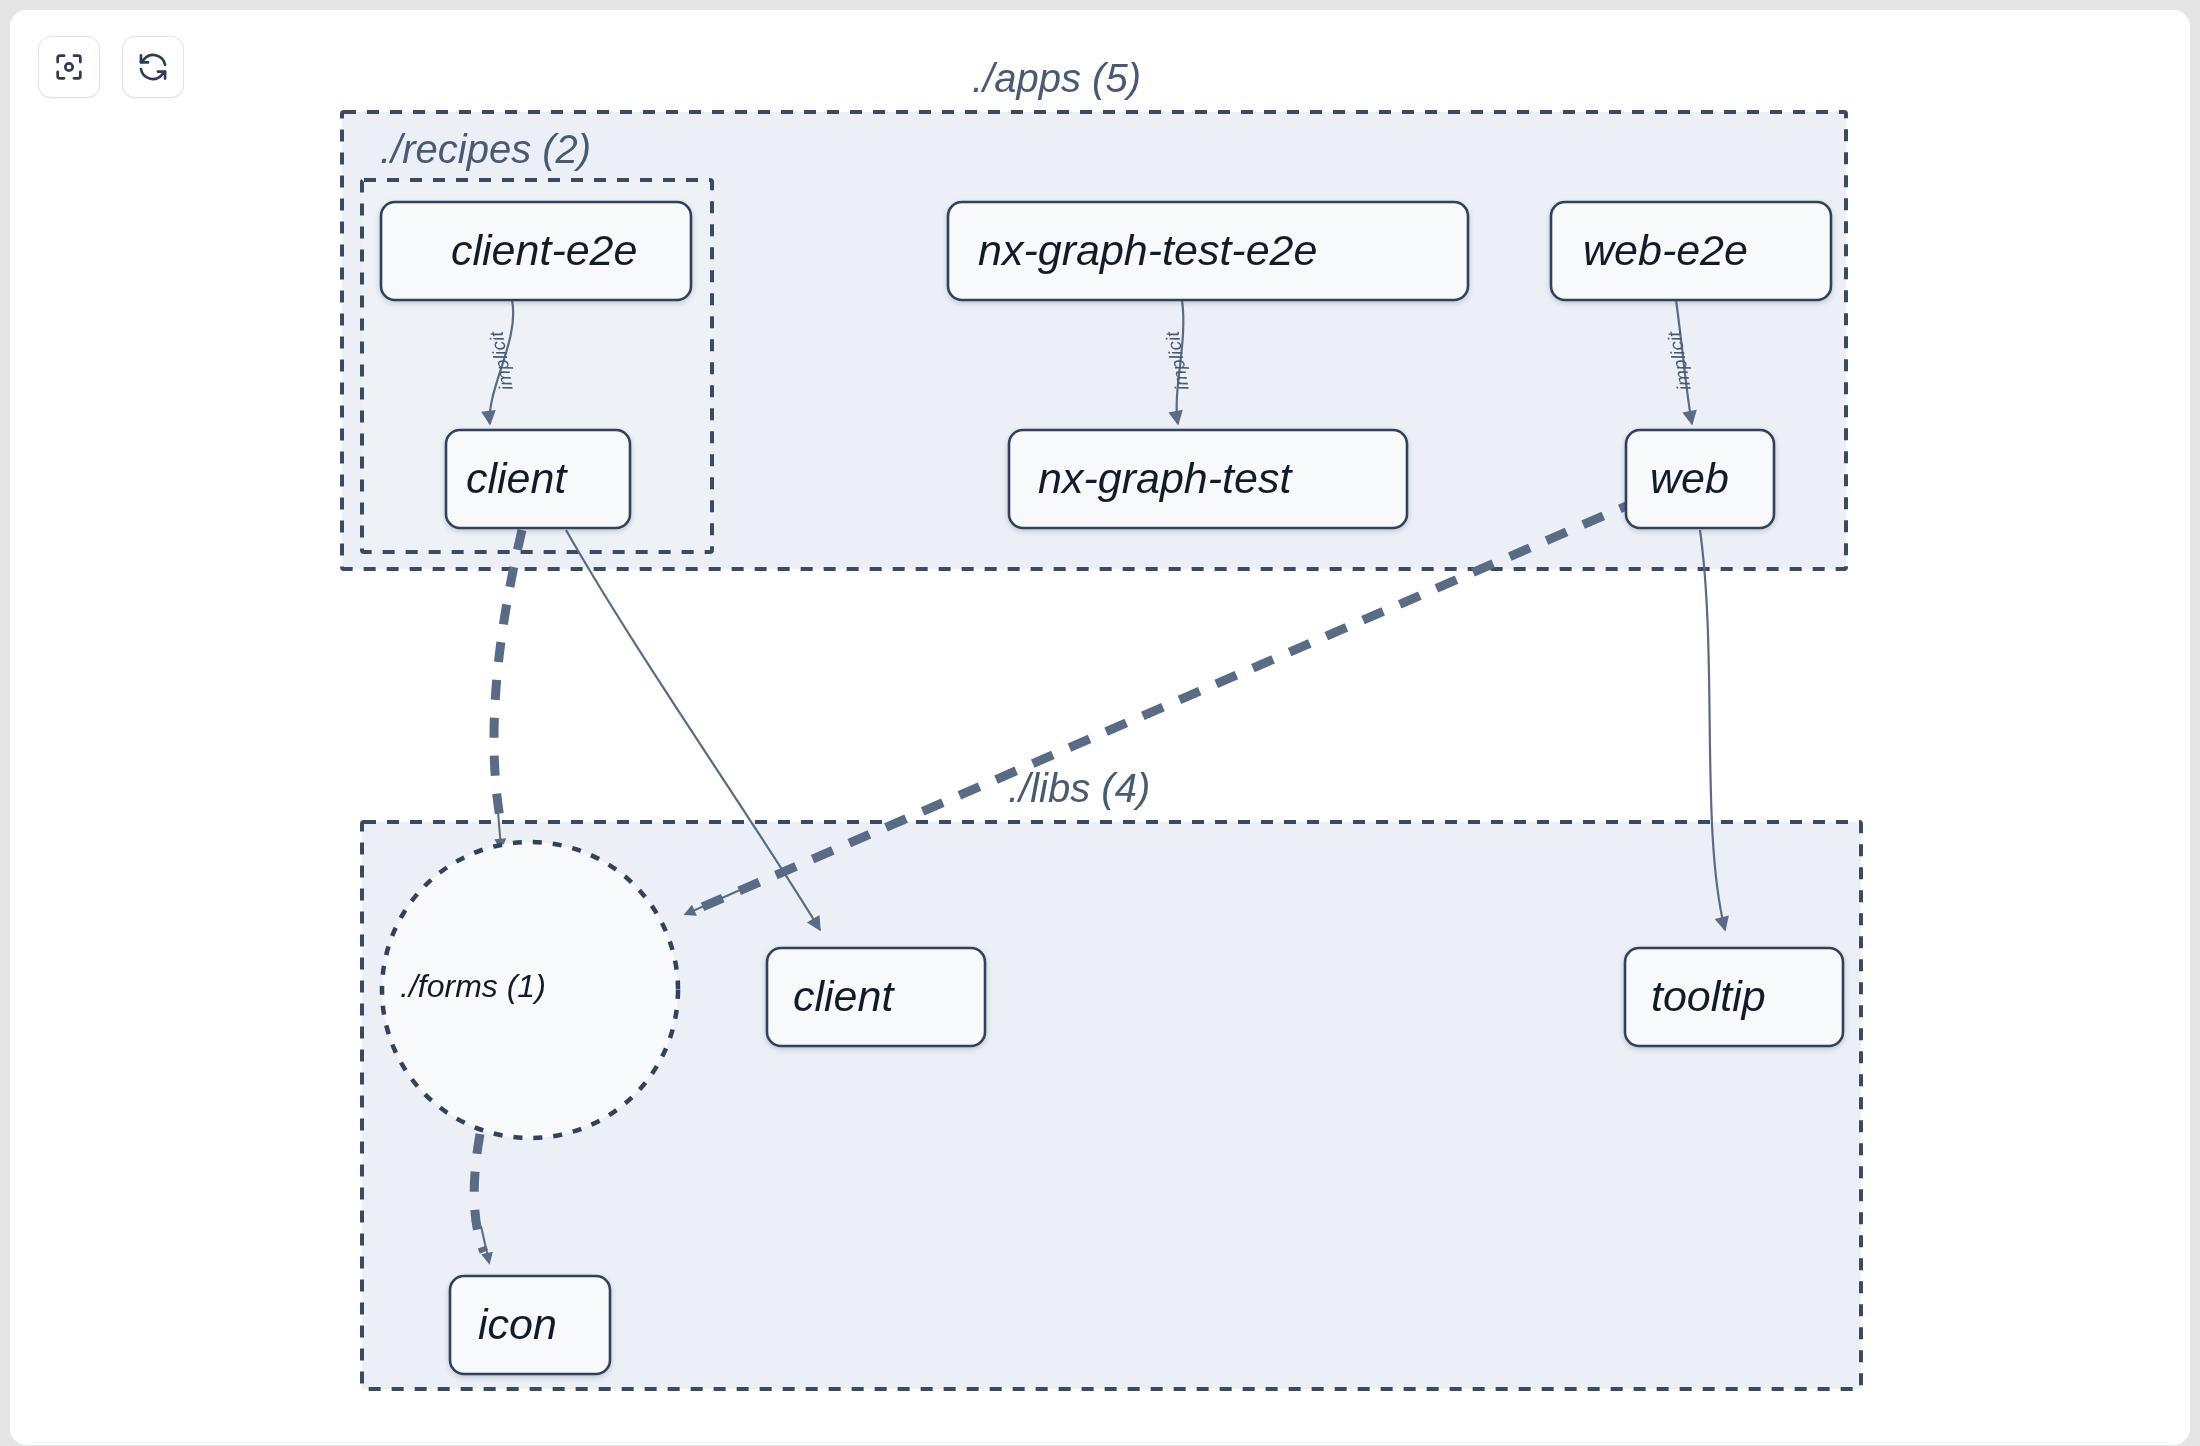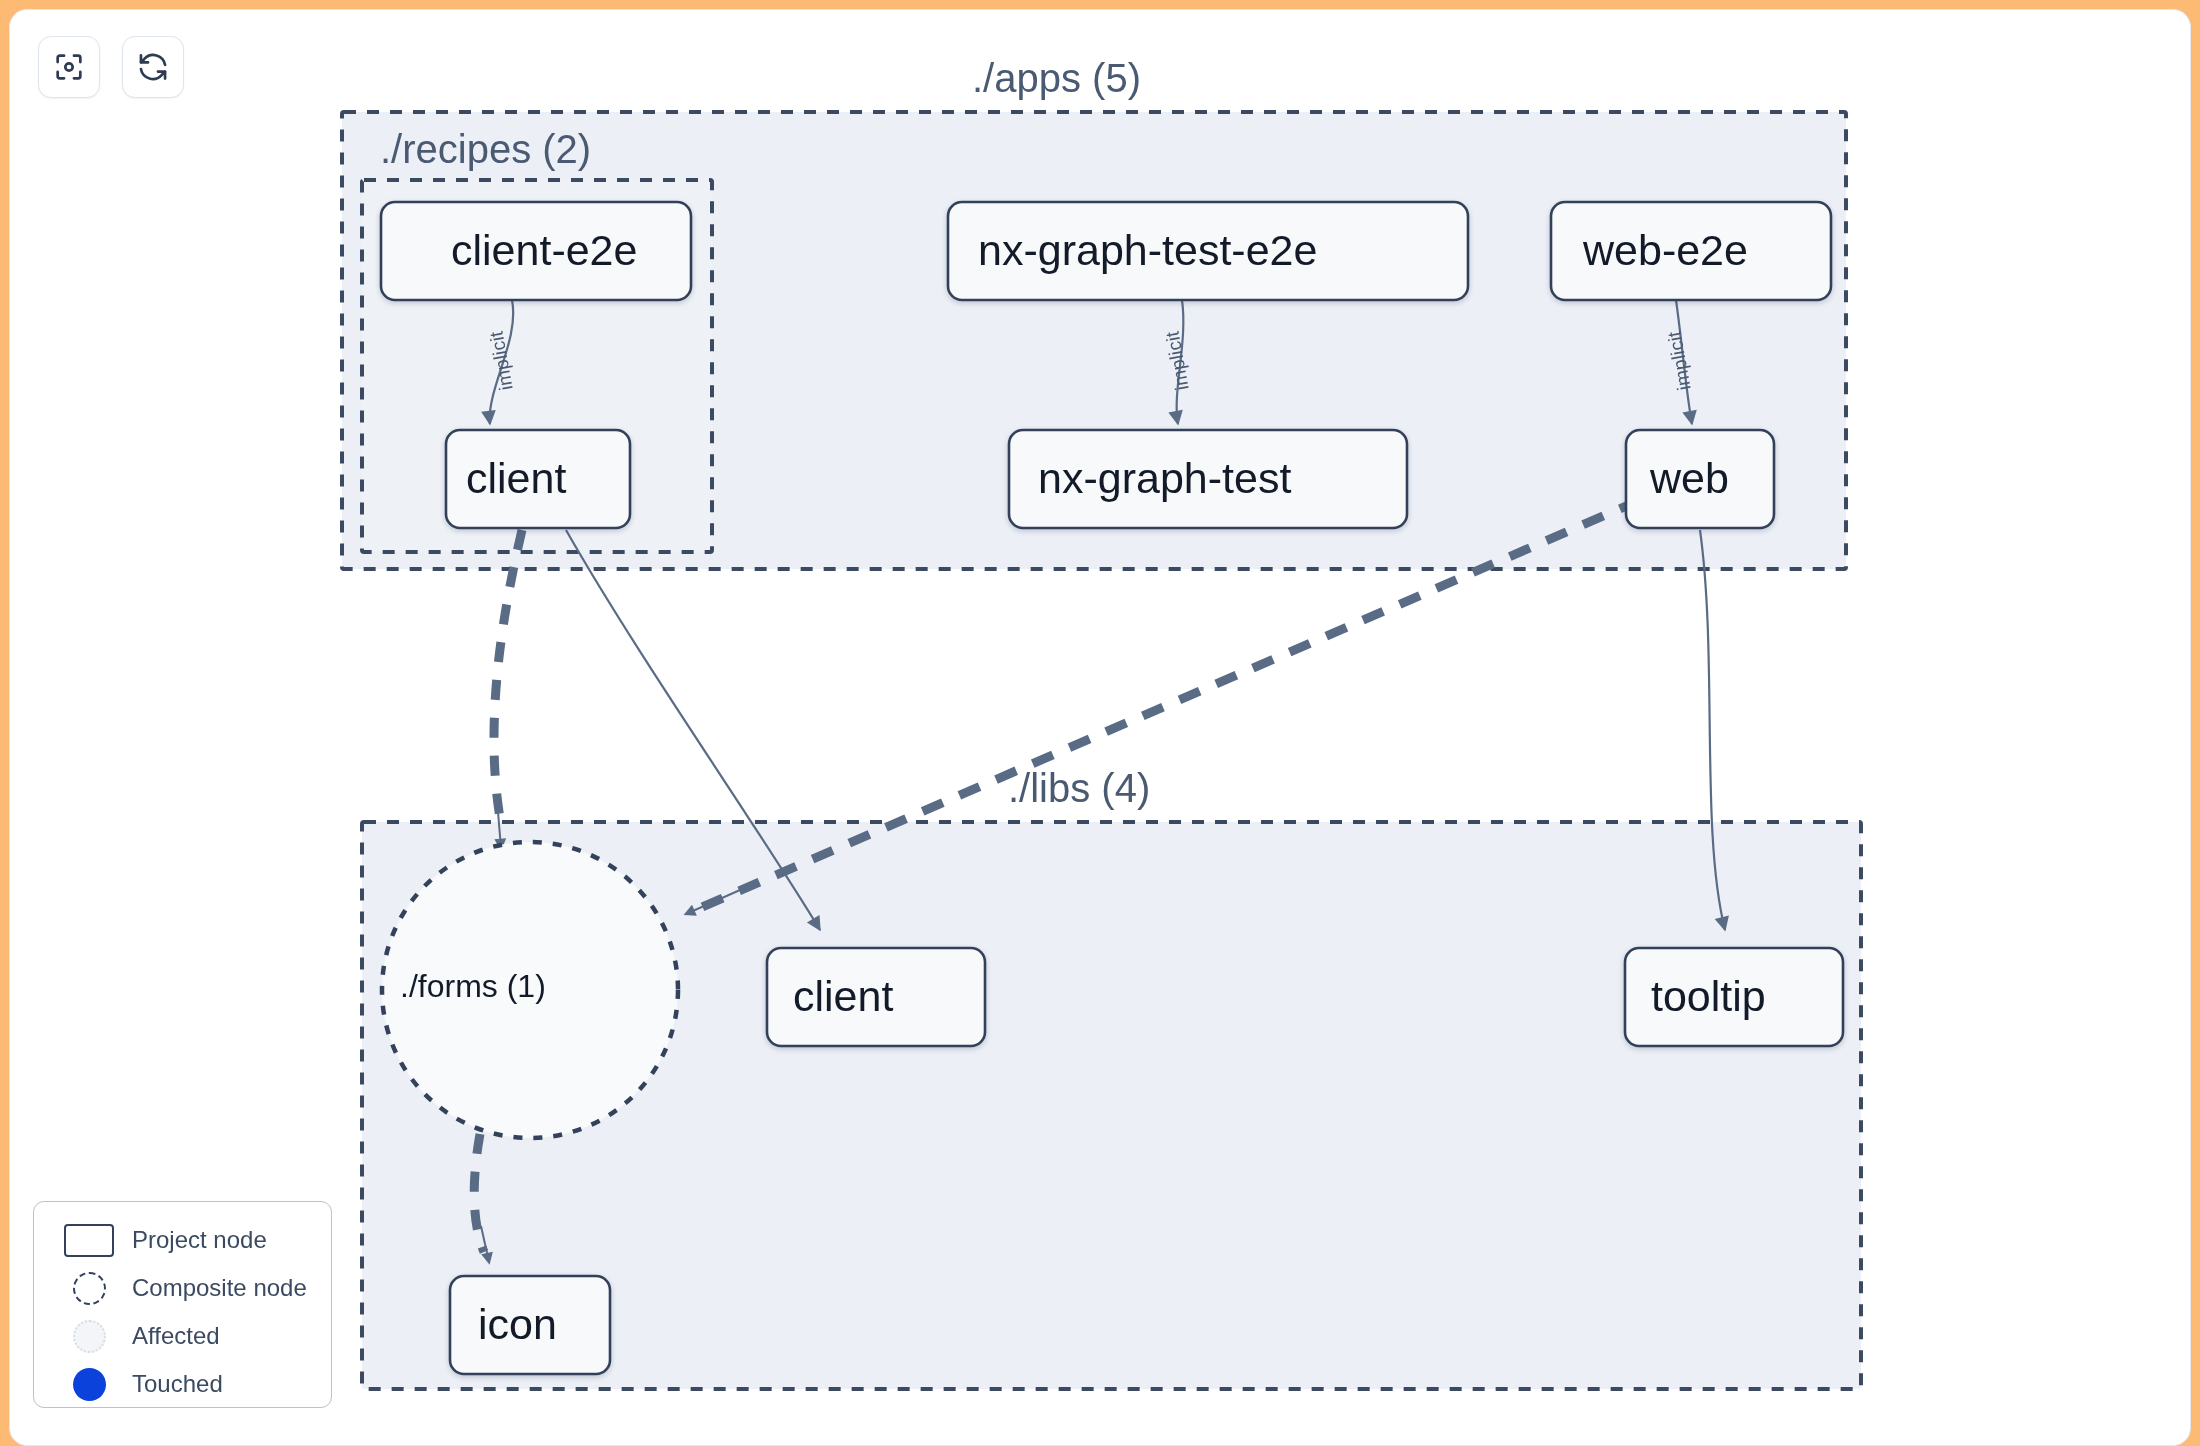--- a/index.html
+++ b/index.html
@@ -5,22 +5,23 @@
   * { box-sizing: border-box; }
   html, body {
     margin: 0; padding: 0;
     width: 2200px; height: 1446px;
     background: #ffffff;
     font-family: "Liberation Sans", sans-serif;
   }
   #app {
     position: relative;
     width: 2200px; height: 1446px;
-    background: #fdba74;
+    background: #e5e5e5;
     overflow: hidden;
+    font-style: italic;
   }
   
   .page-card {
     position: absolute;
     left: 9px; top: 9px;
     width: 2182px; height: 1437px;
     background: #ffffff;
     border: 1px solid #e3e8ef;
     border-radius: 18px;
   }
@@ -251,39 +252,13 @@
   <div class="lbl node-label" style="left:1650px; top:457px;">web</div>
   <div class="lbl composite-label" style="left:400px; top:968px;">./forms (1)</div>
   <div class="lbl node-label" style="left:793px; top:975px;">client</div>
   <div class="lbl node-label" style="left:1651px; top:975px;">tooltip</div>
   <div class="lbl node-label" style="left:478px; top:1303px;">icon</div>
 
   <div class="edge-label" style="left:496px; top:392px; transform: rotate(-100deg);">implicit</div>
   <div class="edge-label" style="left:1172px; top:392px; transform: rotate(-100deg);">implicit</div>
   <div class="edge-label" style="left:1674px; top:392px; transform: rotate(-100deg);">implicit</div>
 
-  <div class="legend">
-    <div class="legend-row">
-      <div class="legend-swatch">
-          <div class="sw-rect"></div>
-        </div>
-      <div class="legend-text">Project node</div>
-    </div>
-    <div class="legend-row">
-      <div class="legend-swatch">
-          <div class="sw-dashed-circle"></div>
-        </div>
-      <div class="legend-text">Composite node</div>
-    </div>
-    <div class="legend-row">
-      <div class="legend-swatch">
-          <div class="sw-affected"></div>
-        </div>
-      <div class="legend-text">Affected</div>
-    </div>
-    <div class="legend-row">
-      <div class="legend-swatch">
-          <div class="sw-touched"></div>
-        </div>
-      <div class="legend-text">Touched</div>
-    </div>
-  </div>
 </div>
 
 </body></html>

